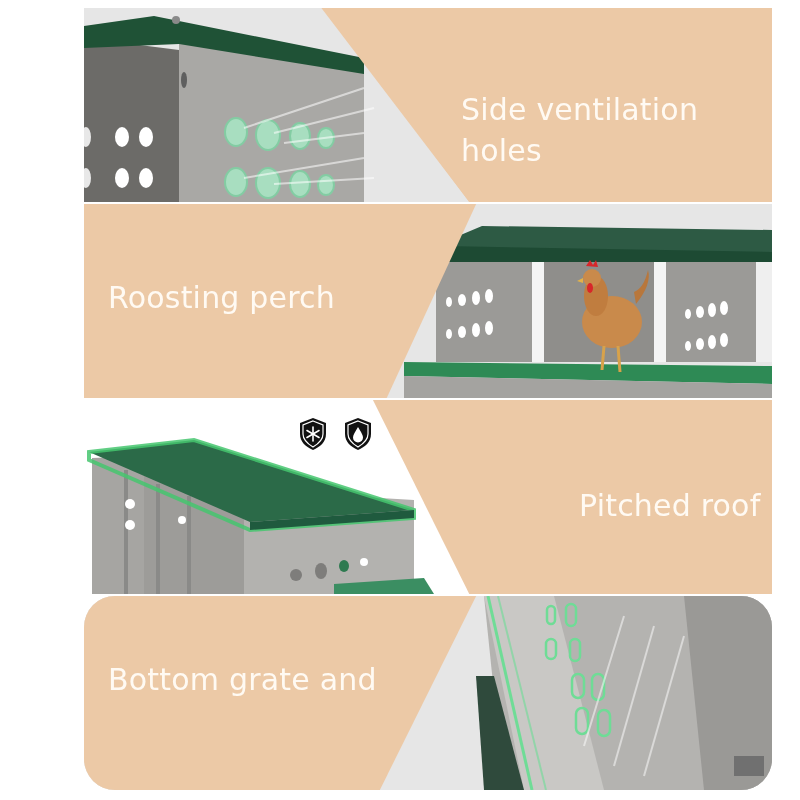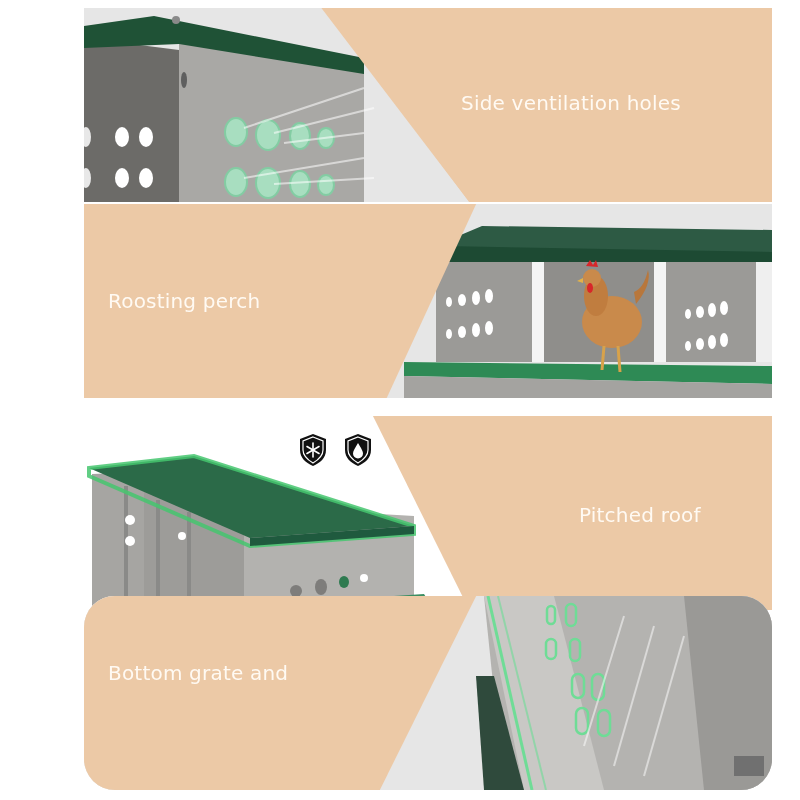--- a/index.html
+++ b/index.html
@@ -1,20 +1,20 @@
 <!DOCTYPE html>
 <html><head>
   <meta charset="utf-8">
   <style>
     html, body { margin: 0; padding: 0; background: #ffffff; }
     body { width: 800px; height: 800px; position: relative; overflow: hidden; font-family: "DejaVu Sans", sans-serif; }
     .wrap { position: absolute; left: 84px; top: 8px; width: 688px; height: 782px; }
     .panel { position: absolute; left: 0; width: 688px; height: 194px; overflow: hidden; background: #e6e6e6; }
     .peach { position: absolute; top: 0; height: 100%; background: #ecc9a6; }
-    .label { position: absolute; color: #fffaf3; font-size: 20px; letter-spacing: 0.2px; line-height: 1.35; font-family: "DejaVu Sans", sans-serif; }
+    .label { position: absolute; color: #fffaf3; font-size: 30px; letter-spacing: 0.2px; line-height: 1.35; font-family: "DejaVu Sans", sans-serif; }
     svg.art { position: absolute; top: 0; }
     .badge { position: absolute; width: 32px; height: 36px; }
   </style>
 </head>
 <body>
 
 <div class="wrap">
 
   <div class="panel" style="top:0;">
     <svg class="art" width="688" height="194" viewBox="0 0 688 194">
@@ -100,24 +100,24 @@
         <circle cx="508" cy="74" r="9" fill="#c98a4b"></circle>
         <path d="M502,62 l4,-6 l3,5 l3,-5 l2,7 z" fill="#d8272a"></path>
         <ellipse cx="506" cy="84" rx="3" ry="5" fill="#d8272a"></ellipse>
         <polygon points="499,74 493,77 499,79" fill="#e2b24a"></polygon>
         <path d="M552,100 q16,-20 12,-34 q-4,18 -14,22 z" fill="#b8773c"></path>
         <line x1="520" y1="142" x2="518" y2="166" stroke="#d8a24a" stroke-width="3"></line>
         <line x1="534" y1="142" x2="536" y2="168" stroke="#d8a24a" stroke-width="3"></line>
       </g>
     </svg>
     <div class="peach" style="left:0; width:688px; clip-path: polygon(0 0, 57% 0, 44% 100%, 0 100%);"></div>
-    <div class="label" style="left:24px; top:84px;text-align:right;">Roosting perch</div>
+    <div class="label" style="left:24px; top:74px;text-align:right;">Roosting perch</div>
   </div>
 
-  <div class="panel" style="top:408px; background:#0f172a;">
+  <div class="panel" style="top:392px; background:#0f172a;">
     <svg class="art" width="688" height="194" viewBox="0 0 688 194">
       <rect x="0" y="0" width="688" height="194" fill="#ffffff"></rect>
 
       <polygon points="8,58 60,56 60,194 8,194" fill="#a6a5a2"></polygon>
       <polygon points="60,56 160,90 160,194 60,194" fill="#9d9c99"></polygon>
       <polygon points="160,90 330,100 330,194 160,194" fill="#b3b2af"></polygon>
       <rect x="40" y="70" width="4" height="124" fill="#8a8a88"></rect>
       <rect x="72" y="84" width="4" height="110" fill="#8a8a88"></rect>
       <rect x="103" y="96" width="4" height="98" fill="#8a8a88"></rect>
 

